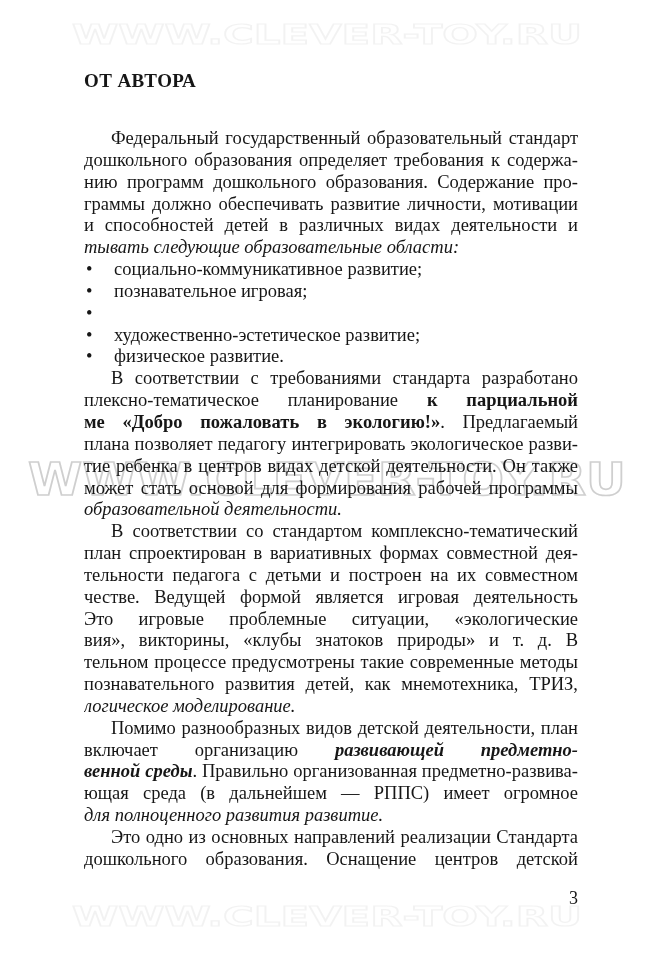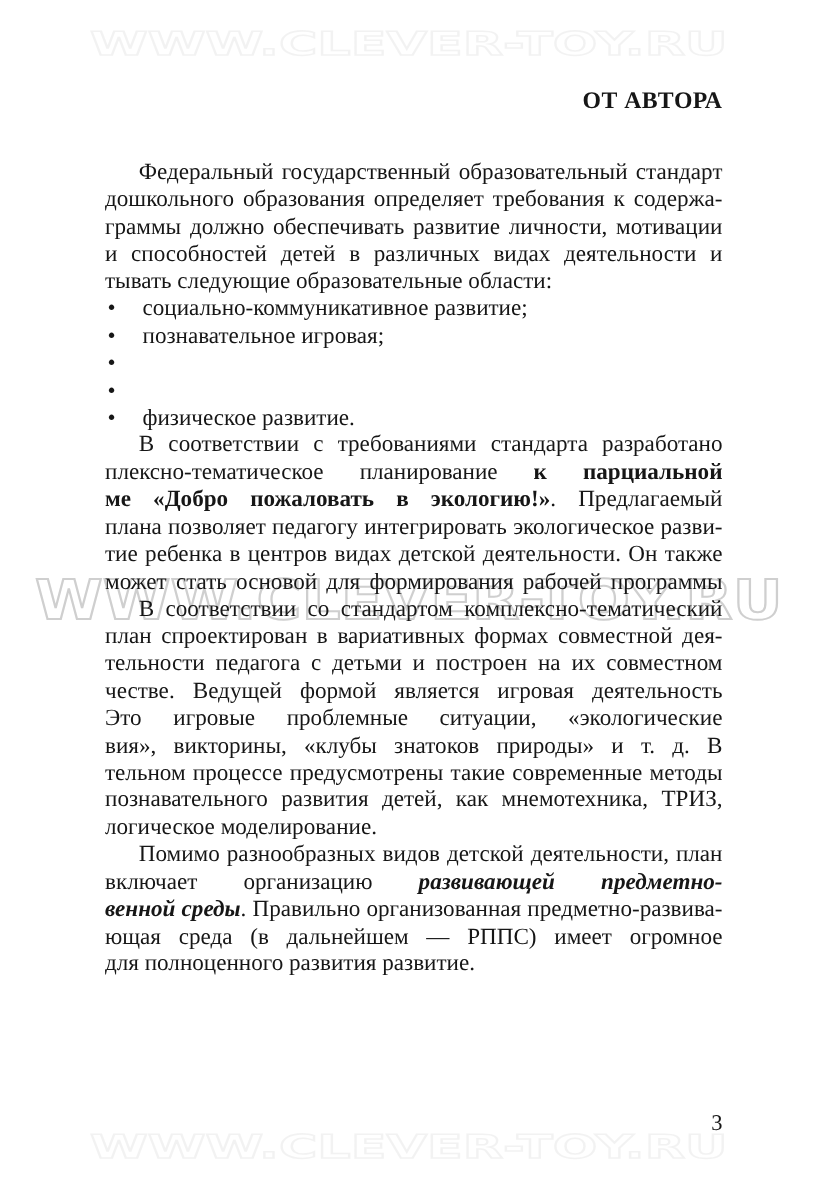--- a/index.html
+++ b/index.html
@@ -26,42 +26,42 @@
     fill: #ffffff;
     stroke: #a8a8a8;
   }
   .wm-top    { left: 70px;  top: 18px;  opacity: 0.14; }
   .wm-mid    { left: 26px;  top: 452px; opacity: 0.55; }
   .wm-bottom { left: 70px;  top: 900px; opacity: 0.14; }
   .page-title {
     position: absolute;
     left: 84px; top: 70px; width: 494px;
     margin: 0;
-    text-align: right;
+    text-align: left;
     font-size: 19px;
     font-weight: bold;
     letter-spacing: 0.4px;
     z-index: 2;
   }
   .page-body {
     position: absolute;
     left: 84px; top: 128px; width: 494px;
     font-size: 18.5px;
     line-height: 21.85px;
     z-index: 2;
   }
   .para { margin: 0; }
   .line {
     text-align: justify;
     text-align-last: justify;
     height: 21.85px;
     overflow: hidden;
   }
   .line.ind { text-indent: 27px; }
-  .line.end { text-align-last: left; }
+  .line.end { text-align-last: left; font-style: italic; }
   .seg-b { font-weight: bold; }
   .seg-i { font-style: italic; }
   .bullet-row {
     display: flex;
     height: 21.85px;
     overflow: hidden;
   }
   .bullet-row .marker {
     width: 30px;
     flex: 0 0 30px;
@@ -92,65 +92,72 @@
   <svg class="wm wm-bottom" width="516" height="34" viewBox="0 0 516 34">
     <text x="2" y="26" font-size="26" stroke-width="1.2" textLength="510" lengthAdjust="spacingAndGlyphs">WWW.CLEVER-TOY.RU</text>
   </svg>
 
   <h1 class="page-title">ОТ АВТОРА</h1>
 
   <div class="page-body" id="text-blocks">
       <div class="para">
         <div class="line ind"><span>Федеральный государственный образовательный стандарт</span></div>
         <div class="line"><span>дошкольного образования определяет требования к содержа-</span></div>
+        <div class="line"><span>нию программ дошкольного образования. Содержание про-</span></div>
         <div class="line"><span>граммы должно обеспечивать развитие личности, мотивации</span></div>
         <div class="line"><span>и способностей детей в различных видах деятельности и охва-</span></div>
         <div class="line end"><span>тывать следующие образовательные области:</span></div>
       </div>
       <div class="bullet-row">
         <span class="marker">•</span>
         <span class="btext">социально-коммуникативное развитие;</span>
       </div>
       <div class="bullet-row">
         <span class="marker">•</span>
         <span class="btext">познавательное игровая;</span>
       </div>
       <div class="bullet-row">
         <span class="marker">•</span>
       </div>
       <div class="bullet-row">
         <span class="marker">•</span>
+        <span class="btext">художественно-эстетическое развитие;</span>
       </div>
       <div class="bullet-row">
         <span class="marker">•</span>
         <span class="btext">физическое развитие.</span>
       </div>
       <div class="para">
         <div class="line ind"><span>В соответствии с требованиями стандарта разработано ком-</span></div>
         <div class="line"><span>плексно-тематическое планирование </span><span class="seg-b ">к парциальной програм-</span></div>
         <div class="line"><span class="seg-b ">ме «Добро пожаловать в экологию!»</span><span>. Предлагаемый вариант</span></div>
         <div class="line"><span>плана позволяет педагогу интегрировать экологическое разви-</span></div>
         <div class="line"><span>тие ребенка в центров видах детской деятельности. Он также</span></div>
         <div class="line"><span>может стать основой для формирования рабочей программы</span></div>
+        <div class="line end"><span>образовательной деятельности.</span></div>
       </div>
       <div class="para">
         <div class="line ind"><span>В соответствии со стандартом комплексно-тематический</span></div>
         <div class="line"><span>план спроектирован в вариативных формах совместной дея-</span></div>
         <div class="line"><span>тельности педагога с детьми и построен на их совместном твор-</span></div>
         <div class="line"><span>честве. Ведущей формой является игровая деятельность детей.</span></div>
         <div class="line"><span>Это игровые проблемные ситуации, «экологические путешест-</span></div>
         <div class="line"><span>вия», викторины, «клубы знатоков природы» и т. д. В образова-</span></div>
         <div class="line"><span>тельном процессе предусмотрены такие современные методы</span></div>
         <div class="line"><span>познавательного развития детей, как мнемотехника, ТРИЗ, эко-</span></div>
         <div class="line end"><span>логическое моделирование.</span></div>
       </div>
       <div class="para">
         <div class="line ind"><span>Помимо разнообразных видов детской деятельности, план</span></div>
         <div class="line"><span>включает организацию </span><span class="seg-b seg-i">развивающей предметно-пространст-</span></div>
         <div class="line"><span class="seg-b seg-i">венной среды</span><span>. Правильно организованная предметно-развива-</span></div>
         <div class="line"><span>ющая среда (в дальнейшем — РППС) имеет огромное значение</span></div>
         <div class="line end"><span>для полноценного развития развитие.</span></div>
       </div>
+      <div class="para">
+        <div class="line ind"><span>Это одно из основных направлений реализации Стандарта</span></div>
+        <div class="line"><span>дошкольного образования. Оснащение центров детской</span></div>
+      </div>
     </div>
 
   <div class="page-number">3</div>
 
 </div>
 
 </body></html>

